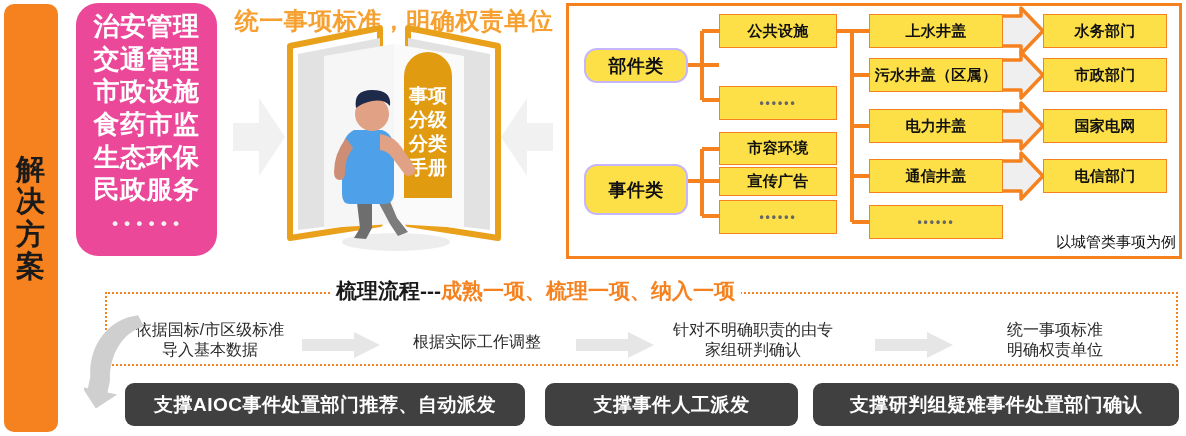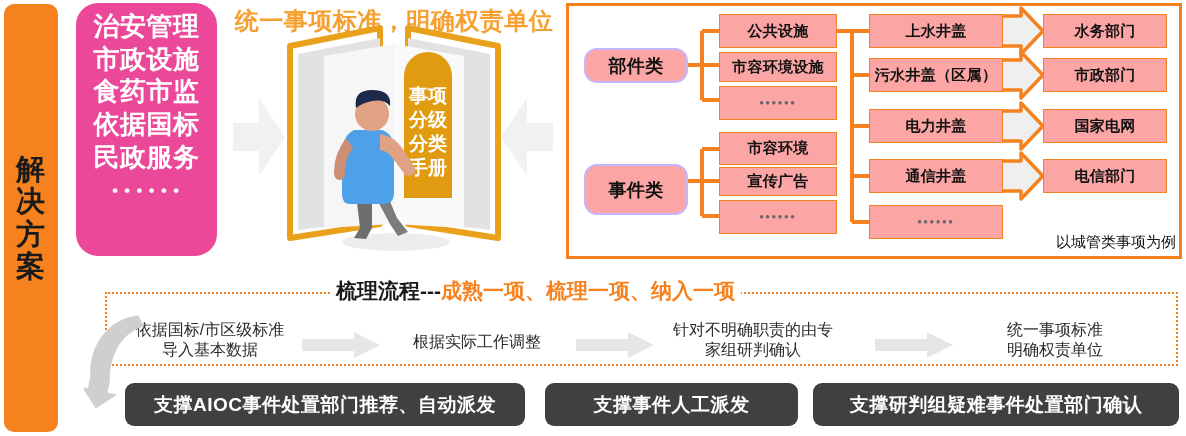--- a/index.html
+++ b/index.html
@@ -96,30 +96,29 @@
     width:616px; height:256px;
     border:3px solid #F5821F;
     background:#ffffff;
     box-sizing:border-box;
   }
   .tree-svg{position:absolute; left:0; top:0;}
   .node{
     position:absolute;
     box-sizing:border-box;
     border:1px solid #F5821F;
-    background:#fca5a5;
+    background:#fde047;
     display:flex;
     align-items:center;
     justify-content:center;
     color:#111111;
     font-size:15px;
     font-weight:bold;
     letter-spacing:0.3px;
     white-space:nowrap;
-    font-family:Liberation Serif, serif;
   }
   .node.round{
     border:2px solid #c4b5fd;
     border-radius:13px;
     font-size:18px;
   }
   .node .dots{
     font-size:12px;
     letter-spacing:2px;
     color:#666;
@@ -196,23 +195,24 @@
       <span>解</span>
       <span>决</span>
       <span>方</span>
       <span>案</span>
     </div>
   </div>
 
   <div class="domain-panel">
     <div class="domain-list">
       <span>治安管理</span>
+      <span>交通管理</span>
       <span>市政设施</span>
       <span>食药市监</span>
-      <span>依据国标</span>
+      <span>生态环保</span>
       <span>民政服务</span>
       <span class="ellipsis">••••••</span>
     </div>
   </div>
 
   <div class="center-title">统一事项标准，明确权责单位</div>
 
   <svg class="big-arrow arrow-right-big" viewBox="0 0 52 82">
     <polygon points="0,27 26,27 26,2 52,41 26,80 26,55 0,55" fill="#F1F1F1"></polygon>
   </svg>
@@ -281,21 +281,20 @@
         <polygon points="430,54 452,54 452,46 474,69 452,92 452,84 430,84"></polygon>
         <polygon points="430,105 452,105 452,97 474,120 452,143 452,135 430,135"></polygon>
         <polygon points="430,155 452,155 452,147 474,170 452,193 452,185 430,185"></polygon>
       </g>
     </svg>
 
     <div class="node round" style="left:15px;  top:42px;  width:104px; height:35px;">部件类</div>
     <div class="node round" style="left:15px;  top:158px; width:104px; height:51px;text-align:center;">事件类</div>
 
     <div class="node" style="left:150px; top:8px;   width:118px; height:34px;">公共设施</div>
-    <div class="node" style="left:150px; top:46px;  width:118px; height:30px;">市容环境设施</div>
     <div class="node" style="left:150px; top:80px;  width:118px; height:34px;">
         <span class="dots">••••••</span>
       </div>
     <div class="node" style="left:150px; top:126px; width:118px; height:33px;">市容环境</div>
     <div class="node" style="left:150px; top:161px; width:118px; height:29px;">宣传广告</div>
     <div class="node" style="left:150px; top:194px; width:118px; height:34px;">
         <span class="dots">••••••</span>
       </div>
 
     <div class="node" style="left:300px; top:8px;   width:134px; height:34px;">上水井盖</div>

